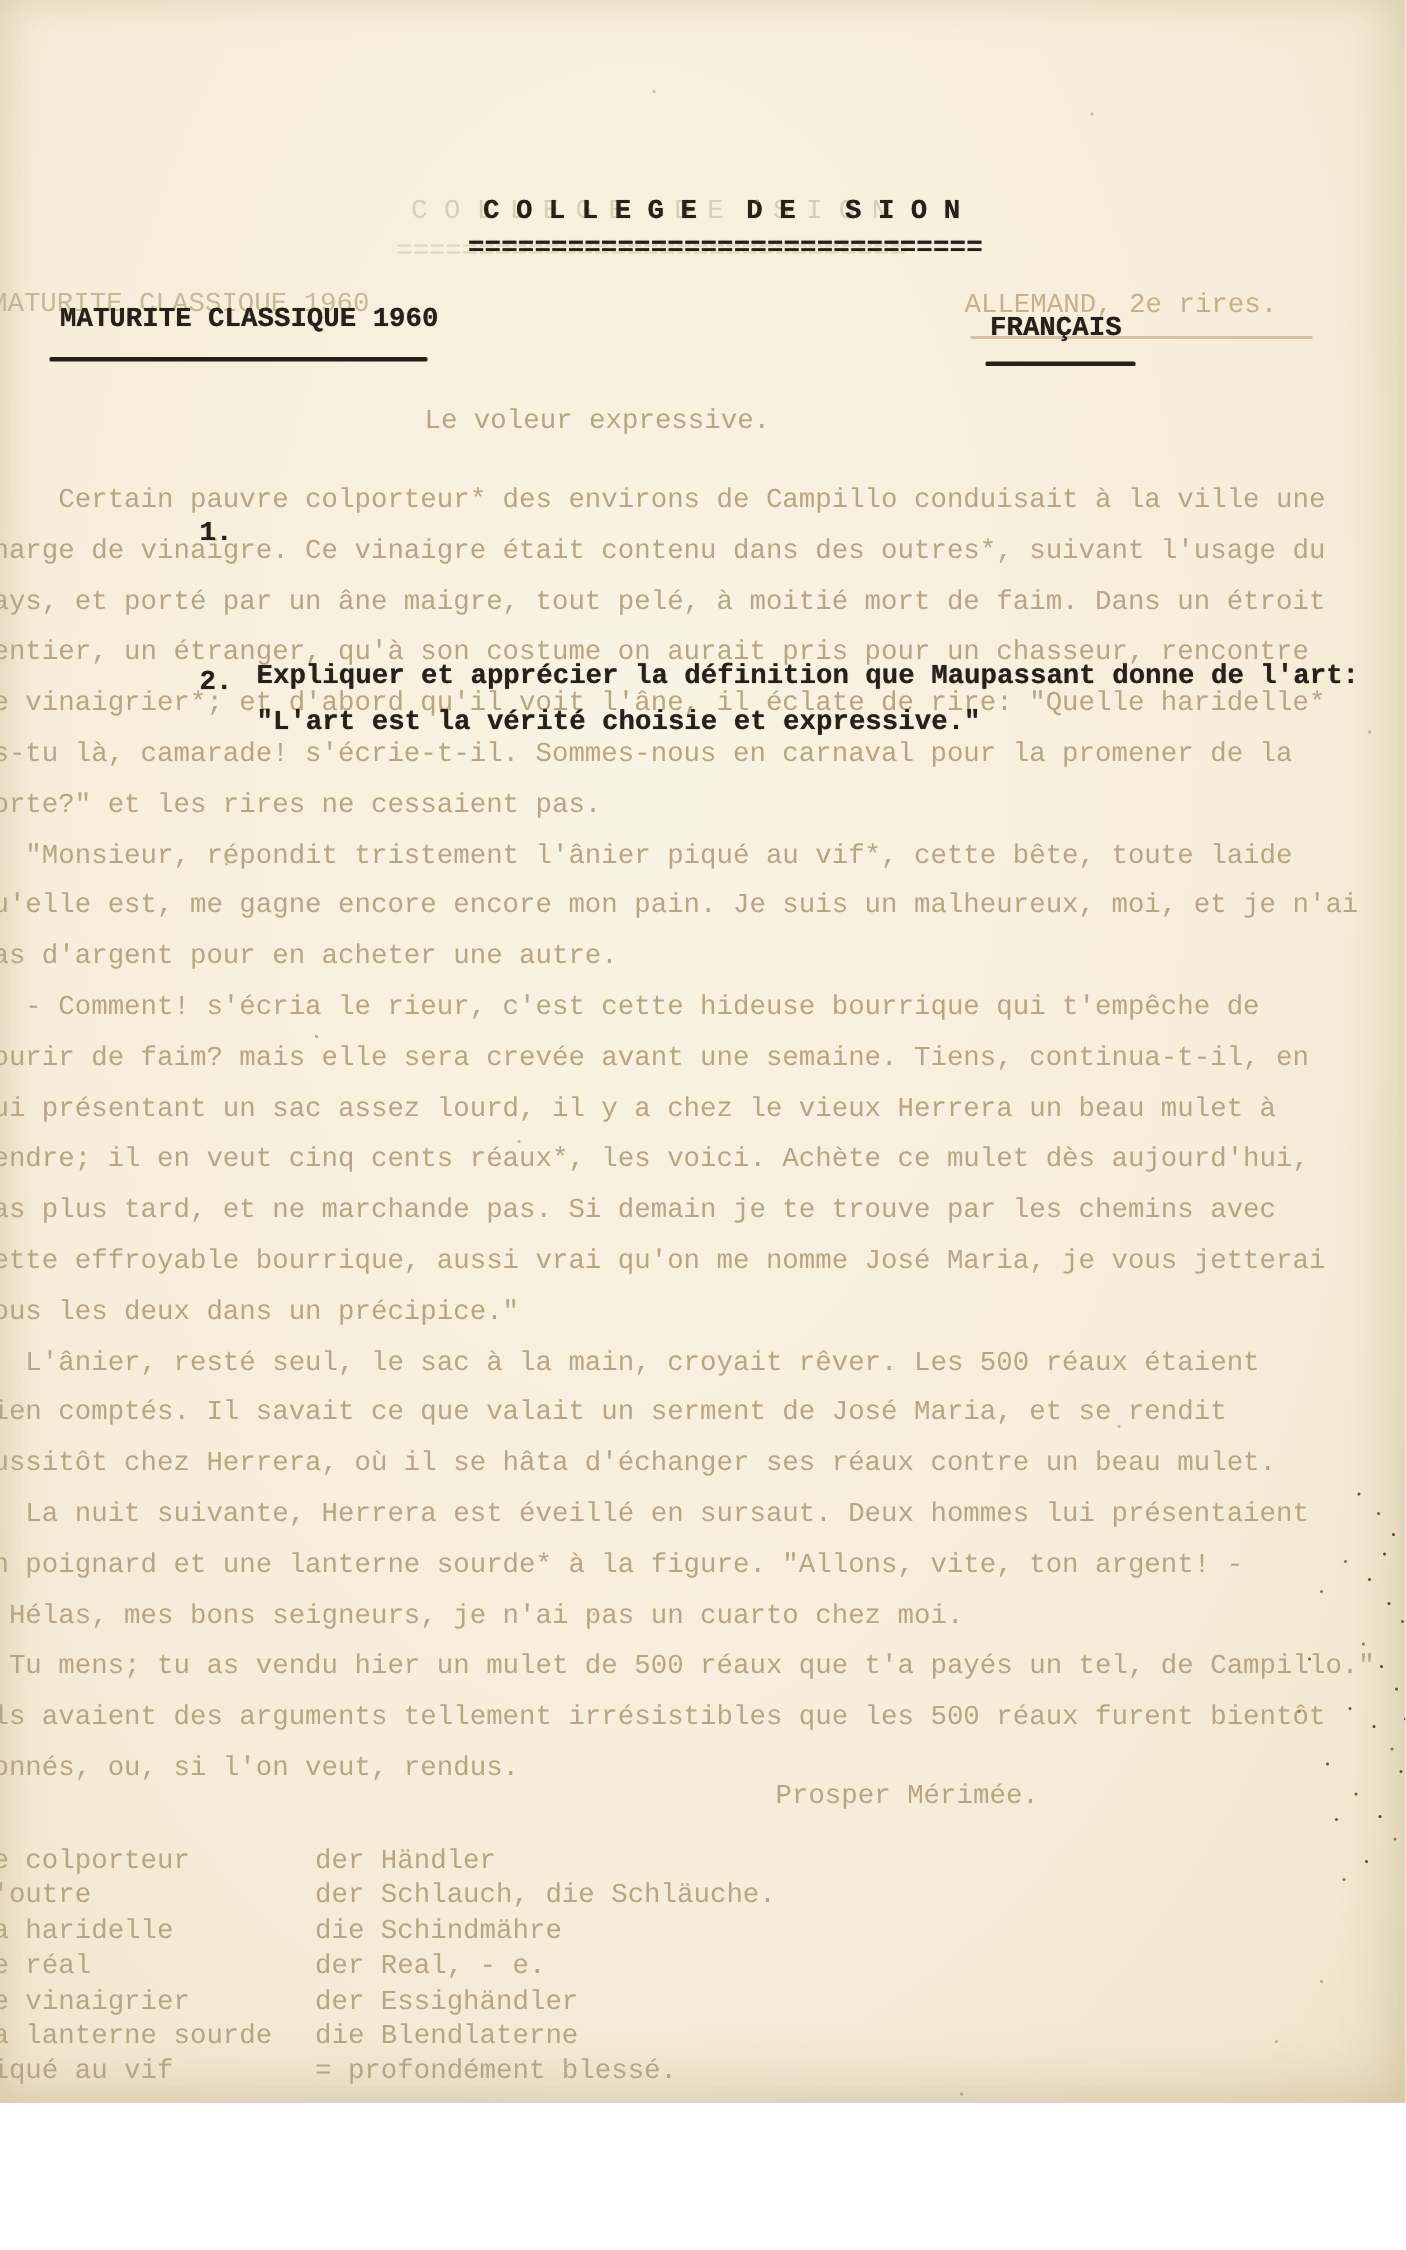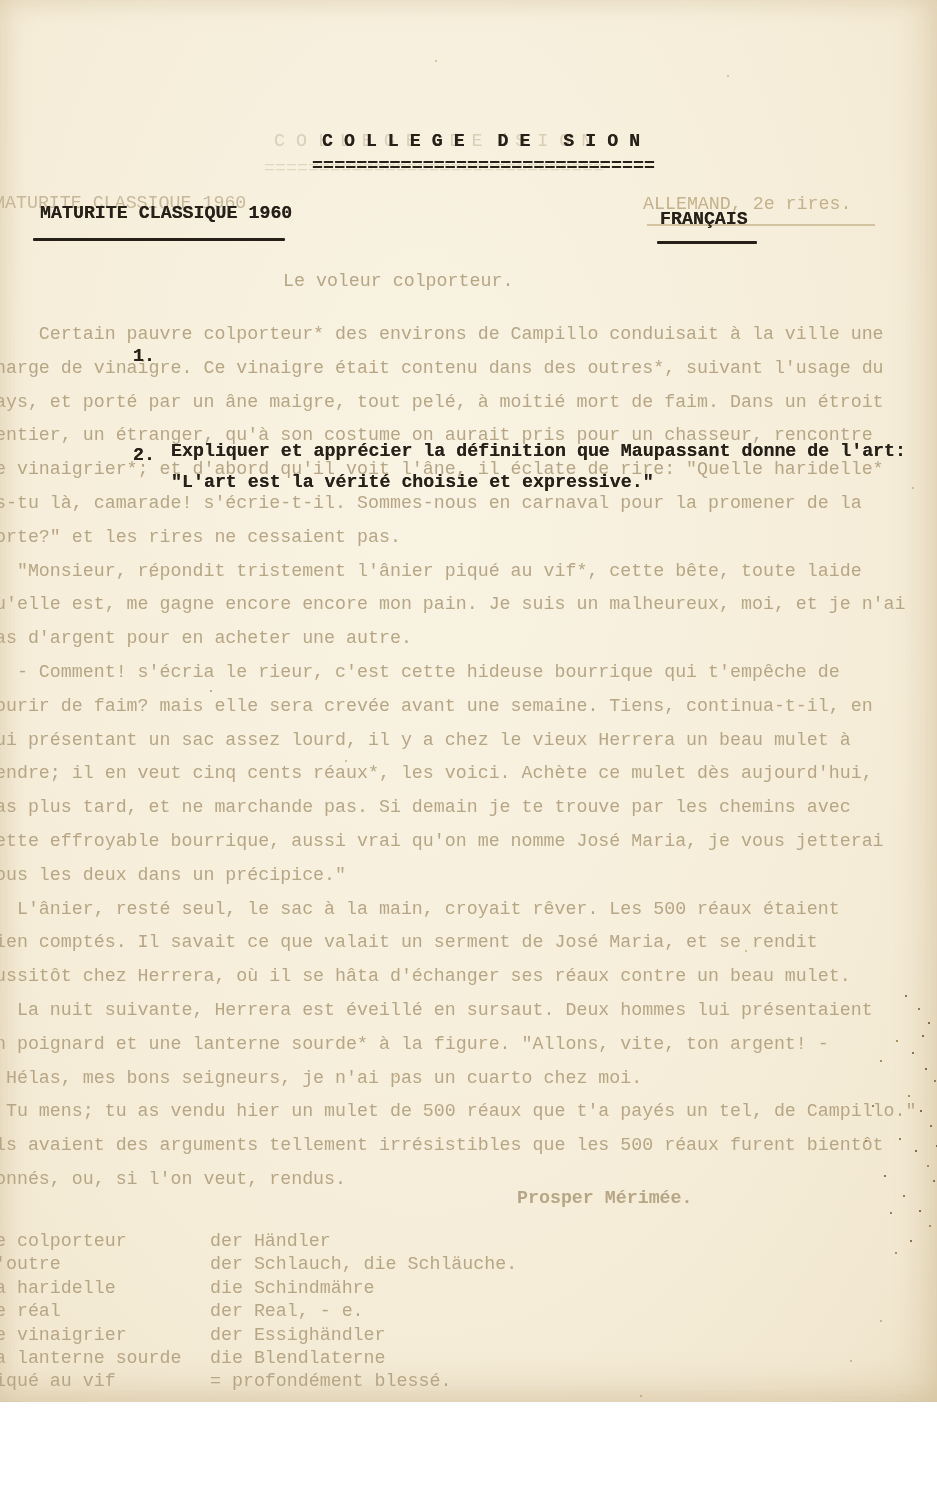--- a/index.html
+++ b/index.html
@@ -22,21 +22,21 @@
   .ghost-layer{position:absolute;inset:0;color:#b7a685;filter:blur(0.35px);}
   .ghost-layer > div{position:absolute;white-space:pre;font-size:18.3px;}
   .g-title{left:274px;top:131px;letter-spacing:0;opacity:.45;}
   .g-rule{left:264px;top:158px;opacity:.35;}
   .g-heading{left:-6px;top:193px;opacity:.75;}
   .g-subject{left:643px;top:194px;opacity:.95;color:#c1ae88;}
   .g-subject-underline{left:647px;top:224px;width:228px;height:2px;background:#c9b892;opacity:.8;}
   .story-title{left:283px;top:271px;}
   .story{left:-16px;top:318px;line-height:33.8px;}
   .story-line{white-space:pre;height:33.8px;}
-  .signature{left:517px;top:1188px;font-weight:bold;}
+  .signature{left:517px;top:1188px;}
   .vocab{left:-16px;top:1230px;line-height:23.4px;}
   .vocab-row{display:flex;white-space:pre;height:23.4px;}
   .vocab-term{display:inline-block;width:226px;}
   .vocab-def{display:inline-block;text-align:center;}
 
   
   .ink-layer{position:absolute;inset:0;color:#262019;font-weight:bold;}
   .ink-layer > div{position:absolute;white-space:pre;font-size:18.3px;
     text-shadow:0 0 0.6px rgba(38,32,25,0.75);}
   .title{left:322px;top:131px;}
@@ -78,21 +78,21 @@
 <body>
 
 <div class="page">
 
   <div class="ghost-layer">
     <div class="g-title">C O L L E G E   D E   S I O N</div>
     <div class="g-rule">===============================</div>
     <div class="g-heading">MATURITE CLASSIQUE 1960</div>
     <div class="g-subject">ALLEMAND, 2e rires.</div>
     <div class="g-subject-underline"></div>
-    <div class="story-title">Le voleur colporteur.</div>
+    <div class="story-title">Le voleur expressive.</div>
     <div class="story"><div class="story-line">     Certain pauvre colporteur* des environs de Campillo conduisait à la ville une</div><div class="story-line">charge de vinaigre. Ce vinaigre était contenu dans des outres*, suivant l'usage du</div><div class="story-line">pays, et porté par un âne maigre, tout pelé, à moitié mort de faim. Dans un étroit</div><div class="story-line">sentier, un étranger, qu'à son costume on aurait pris pour un chasseur, rencontre</div><div class="story-line">le vinaigrier*; et d'abord qu'il voit l'âne, il éclate de rire: "Quelle haridelle*</div><div class="story-line">as-tu là, camarade! s'écrie-t-il. Sommes-nous en carnaval pour la promener de la</div><div class="story-line">sorte?" et les rires ne cessaient pas.</div><div class="story-line">   "Monsieur, répondit tristement l'ânier piqué au vif*, cette bête, toute laide</div><div class="story-line">qu'elle est, me gagne encore encore mon pain. Je suis un malheureux, moi, et je n'ai</div><div class="story-line">pas d'argent pour en acheter une autre.</div><div class="story-line">   - Comment! s'écria le rieur, c'est cette hideuse bourrique qui t'empêche de</div><div class="story-line">mourir de faim? mais elle sera crevée avant une semaine. Tiens, continua-t-il, en</div><div class="story-line">lui présentant un sac assez lourd, il y a chez le vieux Herrera un beau mulet à</div><div class="story-line">vendre; il en veut cinq cents réaux*, les voici. Achète ce mulet dès aujourd'hui,</div><div class="story-line">pas plus tard, et ne marchande pas. Si demain je te trouve par les chemins avec</div><div class="story-line">cette effroyable bourrique, aussi vrai qu'on me nomme José Maria, je vous jetterai</div><div class="story-line">tous les deux dans un précipice."</div><div class="story-line">   L'ânier, resté seul, le sac à la main, croyait rêver. Les 500 réaux étaient</div><div class="story-line">bien comptés. Il savait ce que valait un serment de José Maria, et se rendit</div><div class="story-line">aussitôt chez Herrera, où il se hâta d'échanger ses réaux contre un beau mulet.</div><div class="story-line">   La nuit suivante, Herrera est éveillé en sursaut. Deux hommes lui présentaient</div><div class="story-line">un poignard et une lanterne sourde* à la figure. "Allons, vite, ton argent! -</div><div class="story-line">- Hélas, mes bons seigneurs, je n'ai pas un cuarto chez moi.</div><div class="story-line">- Tu mens; tu as vendu hier un mulet de 500 réaux que t'a payés un tel, de Campillo."</div><div class="story-line">Ils avaient des arguments tellement irrésistibles que les 500 réaux furent bientôt</div><div class="story-line">donnés, ou, si l'on veut, rendus.</div></div>
     <div class="signature">Prosper Mérimée.</div>
     <div class="vocab"><div class="vocab-row"><span class="vocab-term">le colporteur</span><span class="vocab-def">der Händler</span></div><div class="vocab-row"><span class="vocab-term">l'outre</span><span class="vocab-def">der Schlauch, die Schläuche.</span></div><div class="vocab-row"><span class="vocab-term">la haridelle</span><span class="vocab-def">die Schindmähre</span></div><div class="vocab-row"><span class="vocab-term">le réal</span><span class="vocab-def">der Real, - e.</span></div><div class="vocab-row"><span class="vocab-term">le vinaigrier</span><span class="vocab-def">der Essighändler</span></div><div class="vocab-row"><span class="vocab-term">la lanterne sourde</span><span class="vocab-def">die Blendlaterne</span></div><div class="vocab-row"><span class="vocab-term">piqué au vif</span><span class="vocab-def">= profondément blessé.</span></div></div>
   </div>
 
   <div class="ink-layer">
     <div class="title">C O L L E G E   D E   S I O N</div>
     <div class="rule">===============================</div>
     <div class="left-head">MATURITE CLASSIQUE 1960</div>
     <div class="left-underline"></div>

